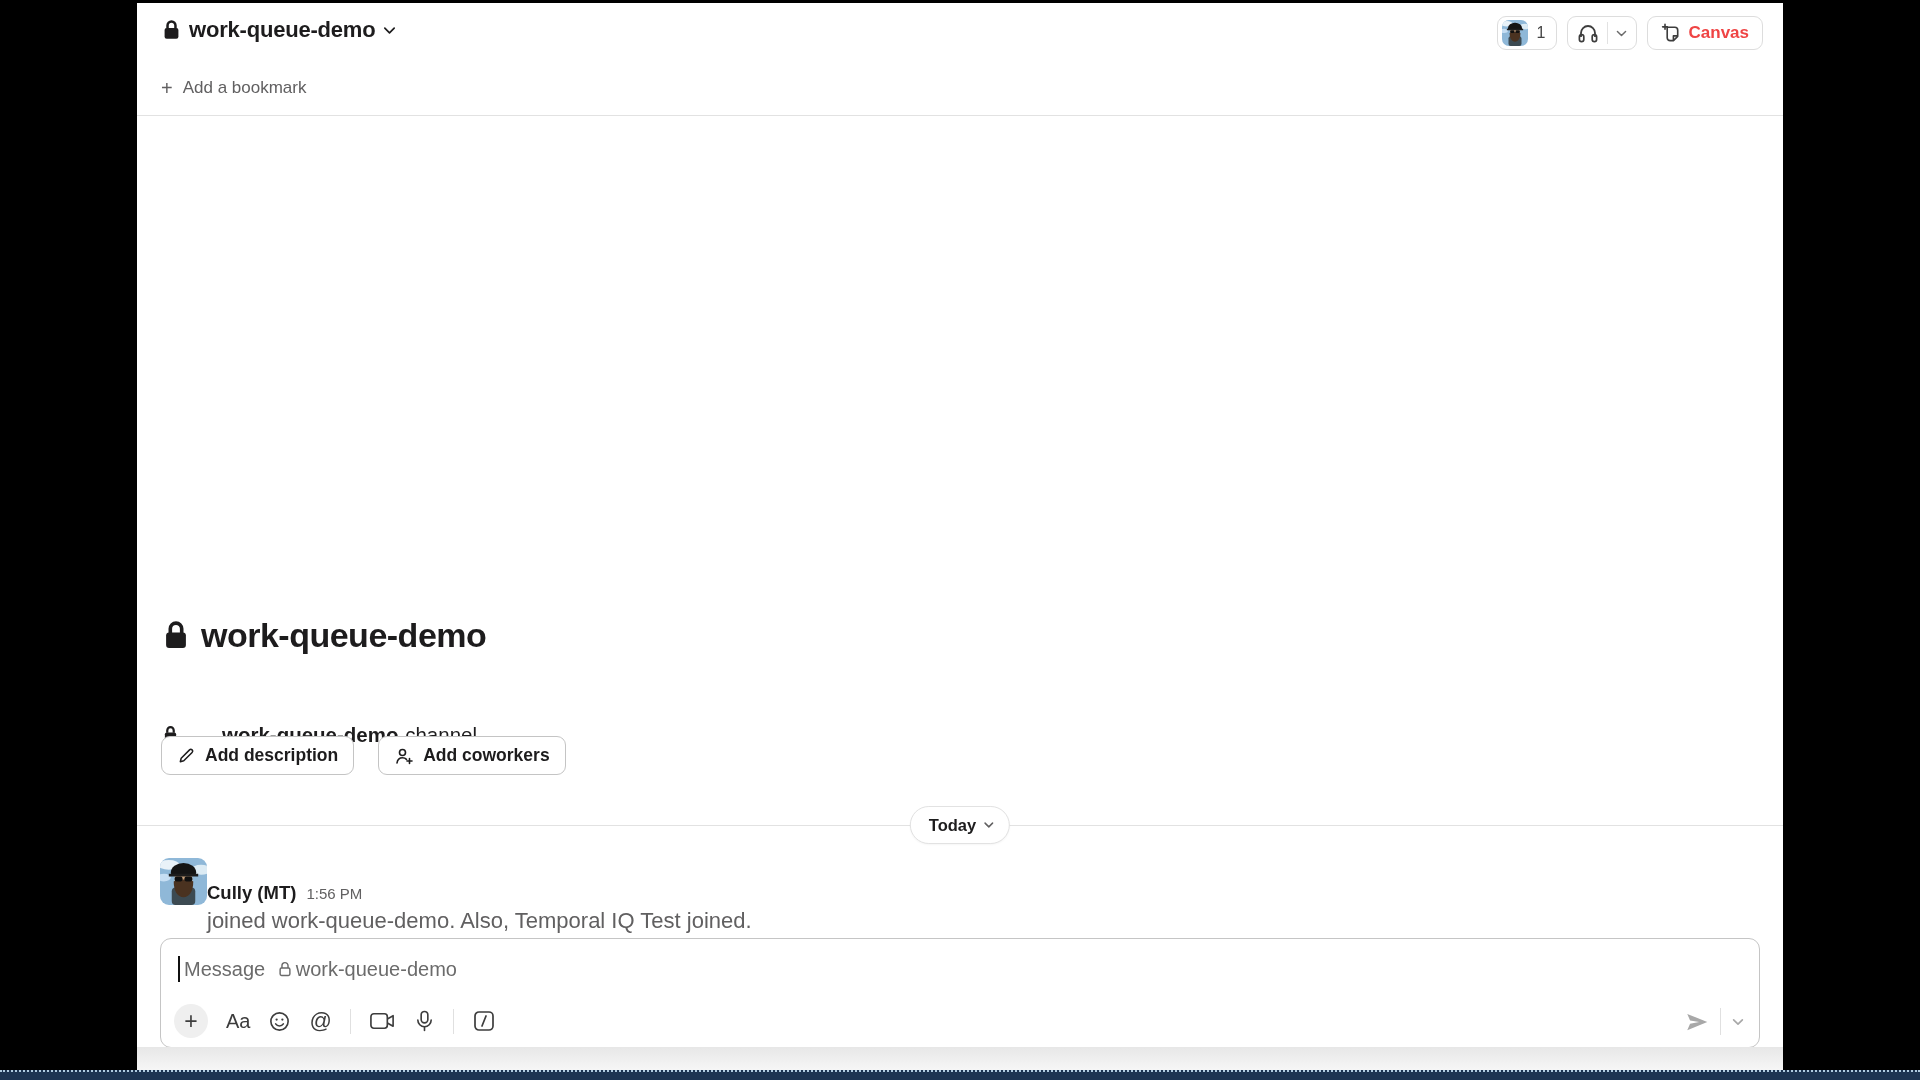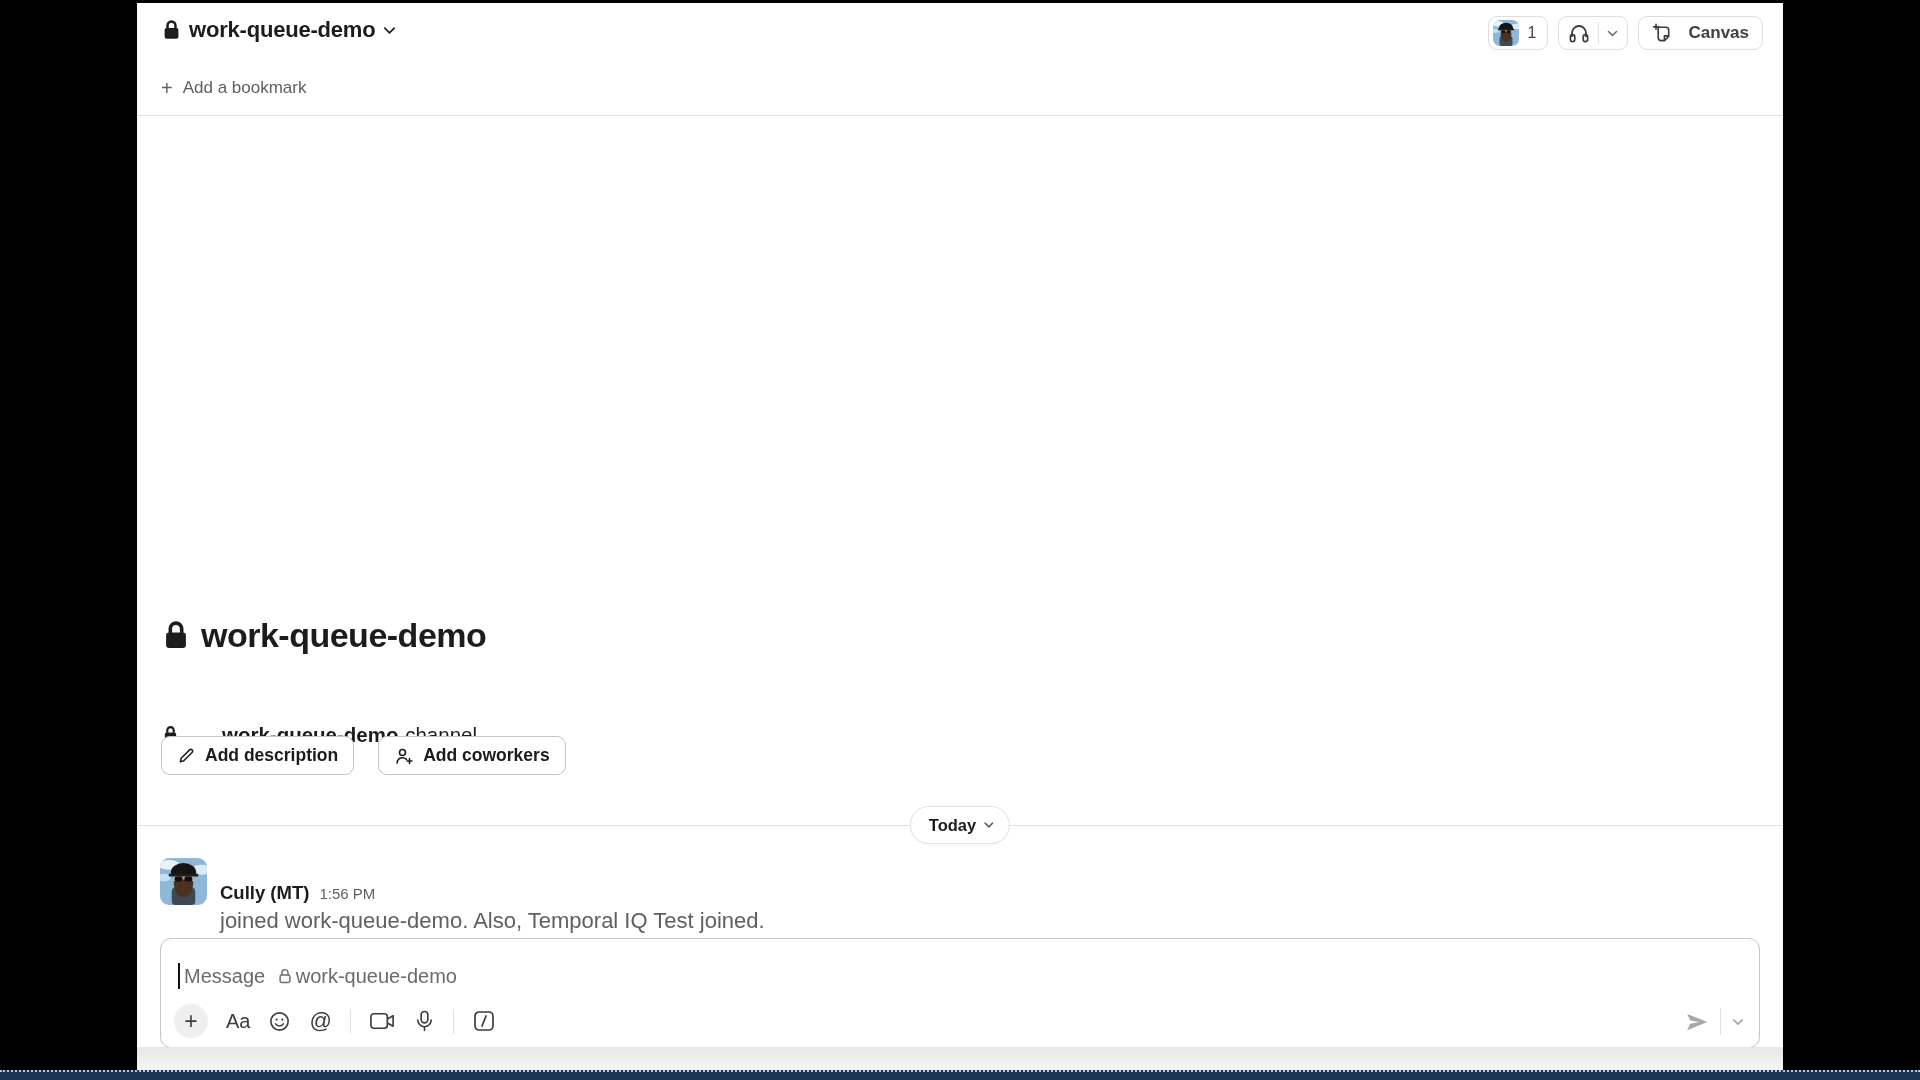--- a/index.html
+++ b/index.html
@@ -16,21 +16,21 @@
                   gap:7px; cursor:pointer; }
   .header-title .title-text { font-size:22px; font-weight:bold; letter-spacing:-0.2px; }
   .header-right { position:absolute; right:20px; top:13px; display:flex; align-items:center; gap:10px; }
   .pill { display:flex; align-items:center; height:34px; border:1px solid #dddddd;
           border-radius:9px; background:#fff; cursor:pointer; }
   .members-pill { padding:0 10px 0 4px; gap:9px; }
   .member-count { font-size:16px; color:#464646; }
   .avatar-sm { width:26px; height:26px; border-radius:7px; overflow:hidden; }
   .huddle-pill { padding:0 8px; gap:0; }
   .huddle-divider { width:1px; height:22px; background:#e2e2e2; margin:0 7px; }
-  .canvas-pill { padding:0 13px; gap:16px; font-size:17px; font-weight:bold; color:#404040; }
+  .canvas-pill { padding:0 13px; gap:7px; font-size:17px; font-weight:bold; color:#ef4444; }
 
   
   .bookmarks-bar { position:absolute; left:24px; top:72px; display:flex; align-items:center;
                    gap:10px; color:#616061; font-size:17px; cursor:pointer; height:26px; }
   .plus-glyph { font-size:20px; line-height:20px; color:#616061; }
   .header-divider { position:absolute; left:0; top:112px; width:100%; height:1px; background:#e2e2e2; }
 
   
   .intro-title { position:absolute; left:24px; top:613px; display:flex; align-items:center; gap:10px; }
   .intro-title .big-title { font-size:34px; font-weight:bold; letter-spacing:-0.5px; }
@@ -45,31 +45,31 @@
 
   
   .date-divider { position:absolute; left:0; top:822px; width:100%; height:0;
                   border-top:1px solid #e2e2e2; }
   .date-pill { position:absolute; left:50%; top:803px; transform:translateX(-50%);
                height:38px; padding:0 14px 0 18px; background:#fff; border:1px solid #e2e2e2;
                border-radius:24px; display:flex; align-items:center; gap:7px;
                font-size:16.5px; font-weight:bold; cursor:pointer; box-shadow:0 1px 2px rgba(0,0,0,0.04); }
 
   
-  .message-row { position:absolute; left:23px; top:855px; display:flex; gap:13px; }
+  .message-row { position:absolute; left:23px; top:855px; display:flex; }
   .avatar-lg { width:47px; height:47px; border-radius:9px; overflow:hidden; flex:0 0 auto; cursor:pointer; }
   .msg-head { display:flex; align-items:baseline; gap:10px; }
   .msg-author { font-size:18.5px; font-weight:bold; color:#1d1c1d; cursor:pointer; }
   .msg-time { font-size:15px; color:#616061; cursor:pointer;margin-top:27px; }
   .msg-text { margin-top:4px; font-size:22px; color:#616061; }
 
   
   .composer { position:absolute; left:23px; top:935px; width:1600px; height:110px;
               border:1px solid #c5c5c5; border-radius:11px; background:#fff; }
-  .composer-input { position:absolute; left:17px; top:24px; display:flex; align-items:center;
+  .composer-input { position:absolute; left:17px; top:17px; display:flex; align-items:center;
                     gap:2px; font-size:20px; color:#6b6b6b; cursor:text; }
   .caret { width:2px; height:26px; background:#101010; margin-right:2px; }
   .composer-toolbar { position:absolute; left:13px; bottom:9px; display:flex; align-items:center;
                       gap:18px; color:#4a4a4a; }
   .tb-btn { display:flex; align-items:center; justify-content:center; cursor:pointer; color:#4a4a4a; }
   .plus-circle { width:34px; height:34px; border-radius:50%; background:#efefef;
                  font-size:23px; font-weight:400; color:#3d3d3d; }
   .format-label { font-size:20px; letter-spacing:0; color:#3d3d3d;text-align:center; }
   .at-glyph { font-size:22px; color:#3d3d3d; }
   .tb-divider { width:1px; height:25px; background:#e0e0e0; }

